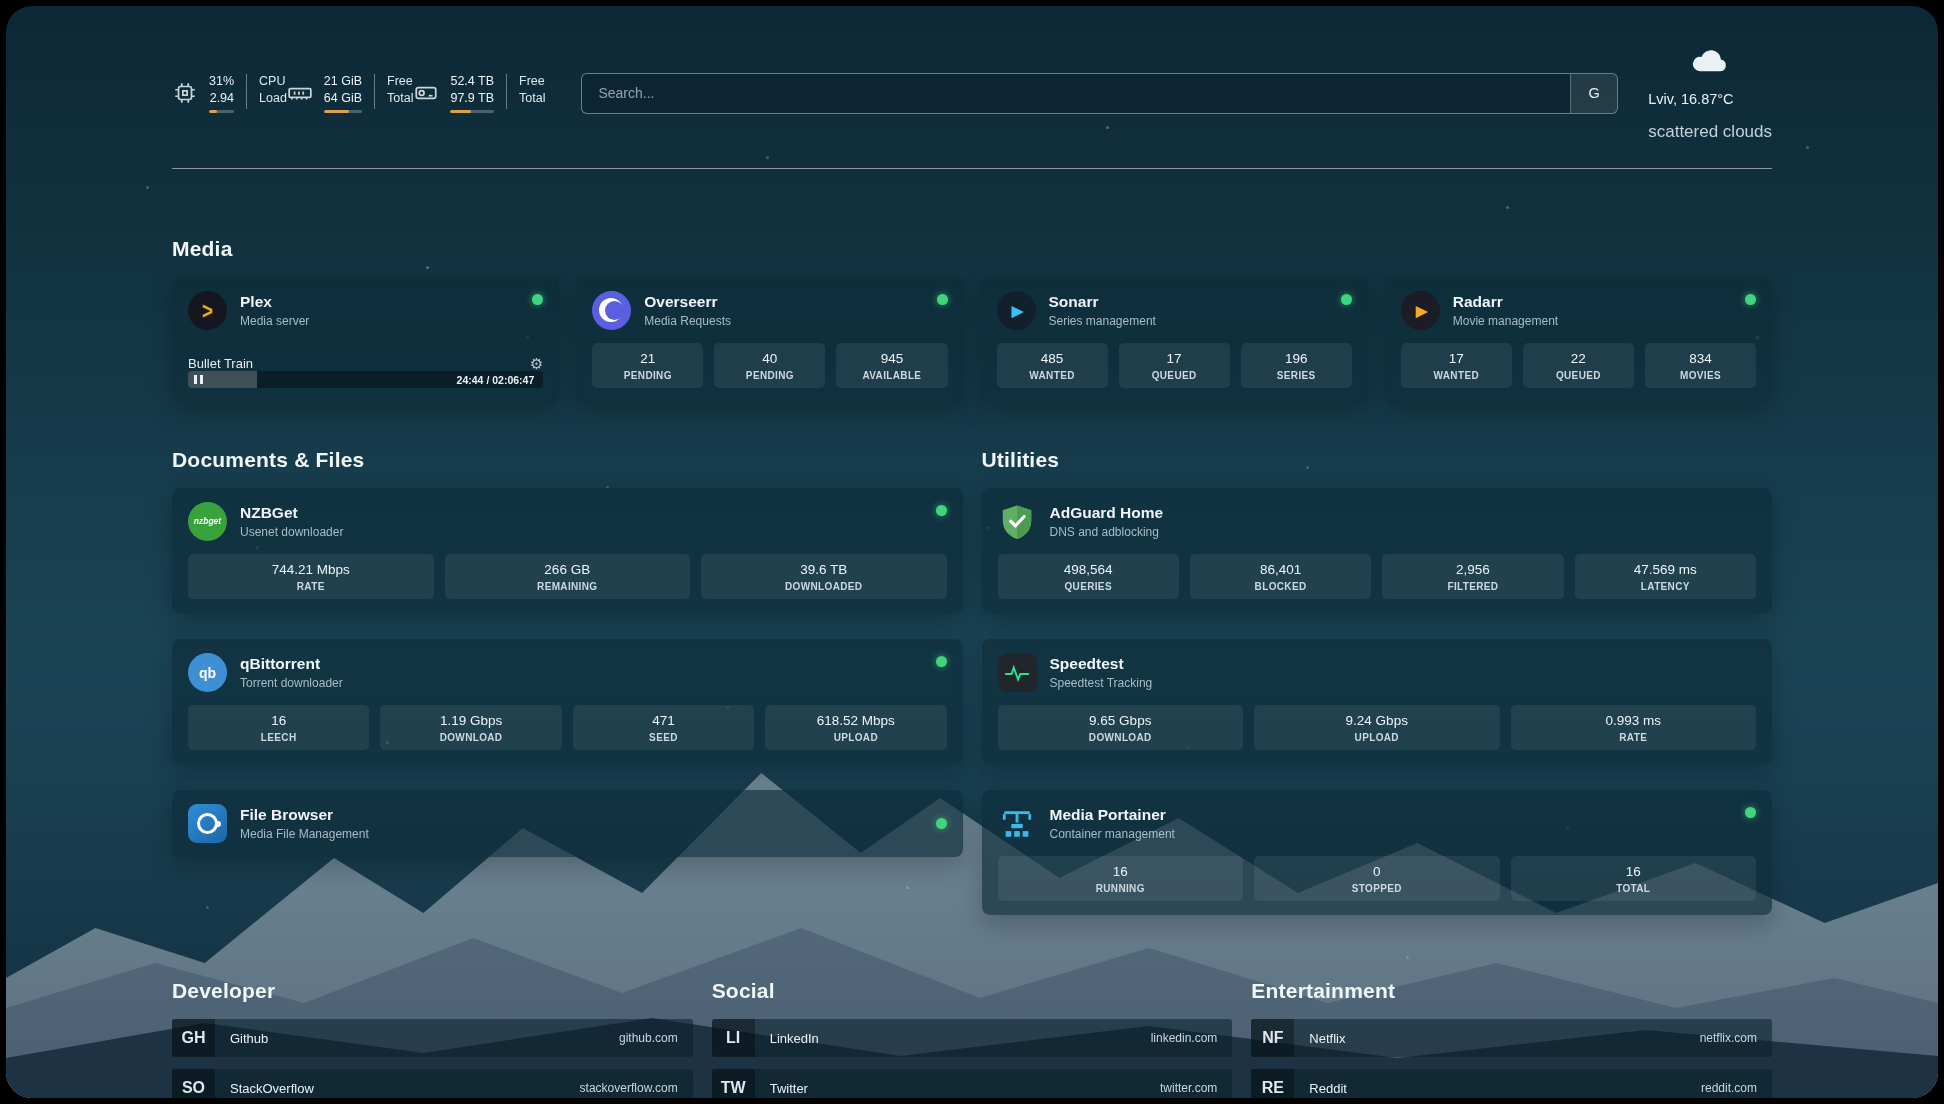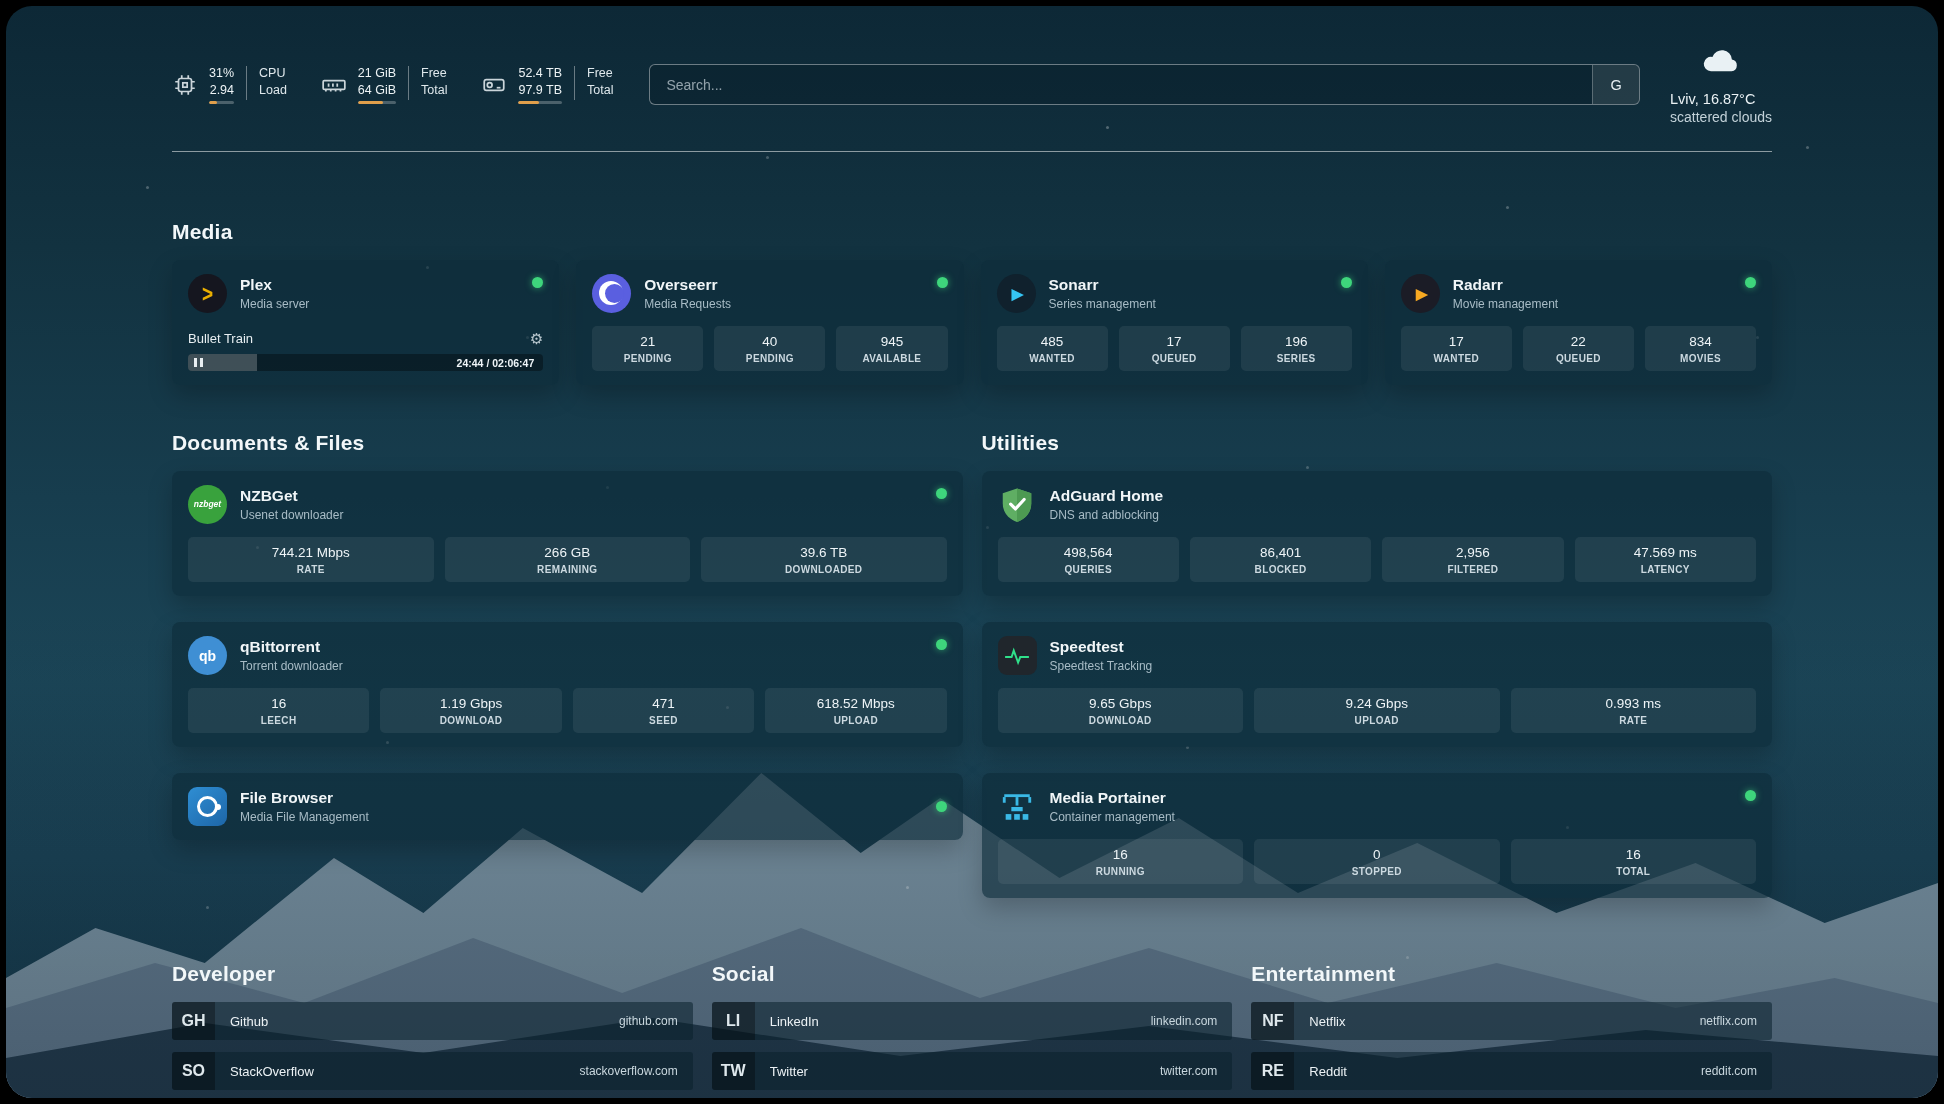--- a/index.html
+++ b/index.html
@@ -23,40 +23,40 @@
       1650px 560px 0 0 rgba(255,255,255,.3),380px 735px 0 0 rgba(255,255,255,.45),
       720px 700px 0 0 rgba(255,255,255,.3),1180px 740px 0 0 rgba(255,255,255,.25),
       1560px 820px 0 0 rgba(255,255,255,.3),200px 900px 0 0 rgba(255,255,255,.25),
       900px 880px 0 0 rgba(255,255,255,.3),1400px 950px 0 0 rgba(255,255,255,.25),
       1800px 140px 0 0 rgba(255,255,255,.25),520px 330px 0 0 rgba(255,255,255,.25); }
 
   .content { position:absolute; inset:0; padding:0 166px; }
 
   
   .topbar { display:flex; align-items:center; padding-top:38px; }
-  .sys-widgets { display:flex; gap:34px; align-items:center; }
+  .sys-widgets { display:flex; align-items:center; }
   .sys-widget { display:flex; align-items:center; gap:11px; }
   .sys-icon { width:26px; height:26px; opacity:.92; flex:none; }
   .sys-numwrap { display:flex; flex-direction:column; }
   .sys-nums { display:flex; flex-direction:column; align-items:flex-end; font-size:12.5px; line-height:1.35; color:#edf3f5; }
   .sys-bar { height:3px; margin-top:3px; background:rgba(255,255,255,.25); border-radius:2px; overflow:hidden; }
   .sys-bar i { display:block; height:100%; background:#e09f4b; border-radius:2px; }
   .sys-sep { width:1px; align-self:stretch; background:rgba(255,255,255,.38); margin:1px 1px 4px; }
   .sys-labels { display:flex; flex-direction:column; font-size:12.5px; line-height:1.35; color:#dfe8ec; padding-bottom:6px; }
 
   .searchbox { flex:1; margin:0 30px 0 36px; height:41px; display:flex; overflow:hidden;
     border:1px solid rgba(255,255,255,.4); border-radius:6px; background:rgba(9,30,40,.38); }
   .searchbox input { flex:1; background:transparent; border:none; outline:none; color:#eef4f6; padding:0 16px; font-size:14px; font-family:"Liberation Sans",sans-serif; }
   .searchbox input::placeholder { color:rgba(228,238,243,.62); }
   .search-btn { width:47px; border:none; border-left:1px solid rgba(255,255,255,.25); background:rgba(255,255,255,.1);
     color:#e9f0f3; font-size:14.5px; cursor:pointer; font-family:"Liberation Sans",sans-serif; }
 
   .weather { display:flex; align-items:center; gap:17px;flex-direction:column; }
   .weather-main { font-size:14.5px; }
-  .weather-sub { font-size:14px; color:#c3d2d9; margin-top:2px; }
+  .weather-sub { font-size:17px; color:#c3d2d9; margin-top:15px; }
 
   .divider { height:1px; background:rgba(255,255,255,.52); margin-top:26px; }
 
   
   h2 { font-size:21px; font-weight:700; letter-spacing:.2px; color:#f2f7f9; }
   .section-media { margin-top:68px; }
   .section-media h2 { margin-bottom:16px; }
   .grid4 { display:grid; grid-template-columns:repeat(4,1fr); gap:17px; }
   .grid2 { display:grid; grid-template-columns:1fr 1fr; gap:19px; margin-top:46px; align-items:start; }
   .grid2 h2 { margin-bottom:16px; }
@@ -75,21 +75,21 @@
   .stats { display:grid; grid-auto-flow:column; grid-auto-columns:1fr; gap:11px; margin-top:auto; padding-top:13px; }
   .stat { background:rgba(255,255,255,.07); border-radius:5px; text-align:center; padding:8px 4px 7px; }
   .stat-value { font-size:13.5px; color:#eef4f7; }
   .stat-label { font-size:10px; font-weight:700; letter-spacing:.35px; color:#ccd9e0; margin-top:4px; }
 
   
   .now-playing { display:flex; align-items:center; margin-top:auto; padding-top:10px; }
   .np-title { font-size:13px; color:#e8eff2; }
   .gear { margin-left:auto; color:#b9c7ce; font-size:15px; cursor:pointer; line-height:1; }
   .gear::before { content:"\2699"; }
-  .progress { margin-top:8px; height:17px; background:rgba(0,0,0,.35); border-radius:4px; position:relative; display:flex; align-items:center; overflow:hidden; }
+  .progress { margin-top:0; height:17px; background:rgba(0,0,0,.35); border-radius:4px; position:relative; display:flex; align-items:center; overflow:hidden; }
   .progress .fill { position:absolute; left:0; top:0; bottom:0; background:rgba(255,255,255,.22); }
   .pause { position:relative; margin-left:6px; width:9px; height:9px; border-left:3px solid #e9eff2; border-right:3px solid #e9eff2; cursor:pointer; z-index:1; }
   .time { position:absolute; right:9px; font-size:10.5px; font-weight:700; color:#eef4f7; }
 
   
   .glyph { line-height:1; }
   .icon-plex { background:#15161f; } .icon-plex .glyph { color:#ebaf00; font-size:19px; font-weight:800; transform:scaleY(1.25); }
   .icon-overseerr { background:#5a5fe0; overflow:hidden; }
   .icon-overseerr::before { content:""; position:absolute; width:24px; height:24px; border-radius:50%; background:#fff; top:7px; left:7px; }
   .icon-overseerr::after { content:""; position:absolute; width:19px; height:19px; border-radius:50%; background:#5a5fe0; top:10px; left:13px; }

